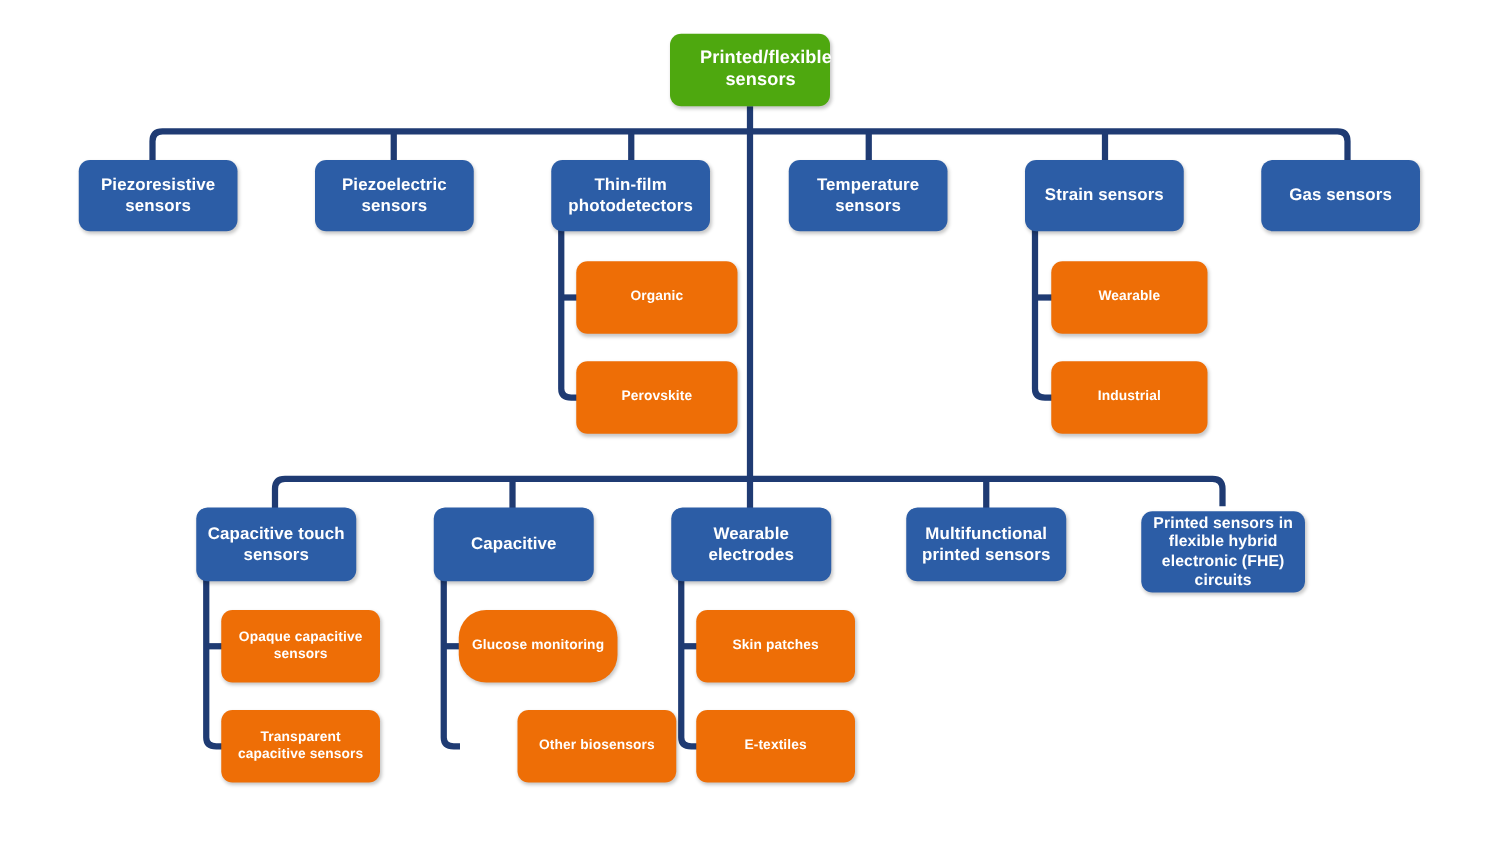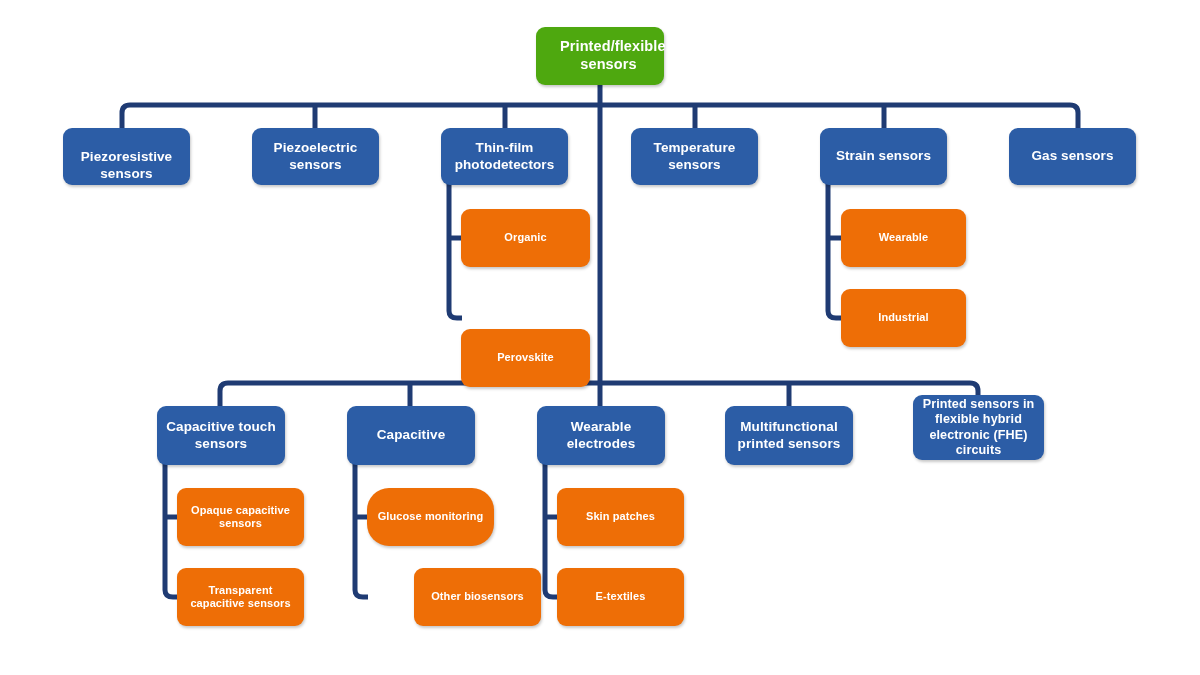--- a/index.html
+++ b/index.html
@@ -82,21 +82,21 @@
 
       <path d="M545,463 L545,590 Q545,597 553,597 L558,597"></path>
       <path d="M545,517 L558,517"></path>
     </g>
   </svg>
 
   <div class="node lvl-root" style="left:536px; top:27px; width:128px; height:58px; background:#4EA80F;padding-left:24px;">
     <span>Printed/flexible sensors</span>
   </div>
 
-  <div class="node lvl-1" style="left:63px; top:128px; width:127px; height:57px; background:#2C5DA6;align-items:flex-end;">
+  <div class="node lvl-1" style="left:63px; top:128px; width:127px; height:57px; background:#2C5DA6;">
     <span>Piezoresistive sensors</span>
   </div>
 
   <div class="node lvl-1" style="left:252px; top:128px; width:127px; height:57px; background:#2C5DA6;">
     <span>Piezoelectric sensors</span>
   </div>
 
   <div class="node lvl-1" style="left:441px; top:128px; width:127px; height:57px; background:#2C5DA6;">
     <span>Thin-film photodetectors</span>
   </div>
@@ -110,21 +110,21 @@
   </div>
 
   <div class="node lvl-1" style="left:1009px; top:128px; width:127px; height:57px; background:#2C5DA6;">
     <span>Gas sensors</span>
   </div>
 
   <div class="node lvl-2" style="left:461px; top:209px; width:129px; height:58px; background:#EE6E06;">
     <span>Organic</span>
   </div>
 
-  <div class="node lvl-2" style="left:461px; top:289px; width:129px; height:58px; background:#EE6E06;margin-top:40px;">
+  <div class="node lvl-2" style="left:461px; top:289px; width:129px; height:58px; background:#EE6E06;">
     <span>Perovskite</span>
   </div>
 
   <div class="node lvl-2" style="left:841px; top:209px; width:125px; height:58px; background:#EE6E06;">
     <span>Wearable</span>
   </div>
 
   <div class="node lvl-2" style="left:841px; top:289px; width:125px; height:58px; background:#EE6E06;">
     <span>Industrial</span>
   </div>
@@ -138,21 +138,21 @@
   </div>
 
   <div class="node lvl-1" style="left:537px; top:406px; width:128px; height:59px; background:#2C5DA6;text-align:center;">
     <span>Wearable electrodes</span>
   </div>
 
   <div class="node lvl-1" style="left:725px; top:406px; width:128px; height:59px; background:#2C5DA6;">
     <span>Multifunctional printed sensors</span>
   </div>
 
-  <div class="node lvl-1 small" style="left:913px; top:395px; width:131px; height:65px; background:#2C5DA6;">
+  <div class="node lvl-1 small" style="left:913px; top:409px; width:131px; height:65px; background:#2C5DA6;">
     <span>Printed sensors in flexible hybrid electronic (FHE) circuits</span>
   </div>
 
   <div class="node lvl-2" style="left:177px; top:488px; width:127px; height:58px; background:#EE6E06;">
     <span>Opaque capacitive sensors</span>
   </div>
 
   <div class="node lvl-2" style="left:177px; top:568px; width:127px; height:58px; background:#EE6E06;">
     <span>Transparent capacitive sensors</span>
   </div>

